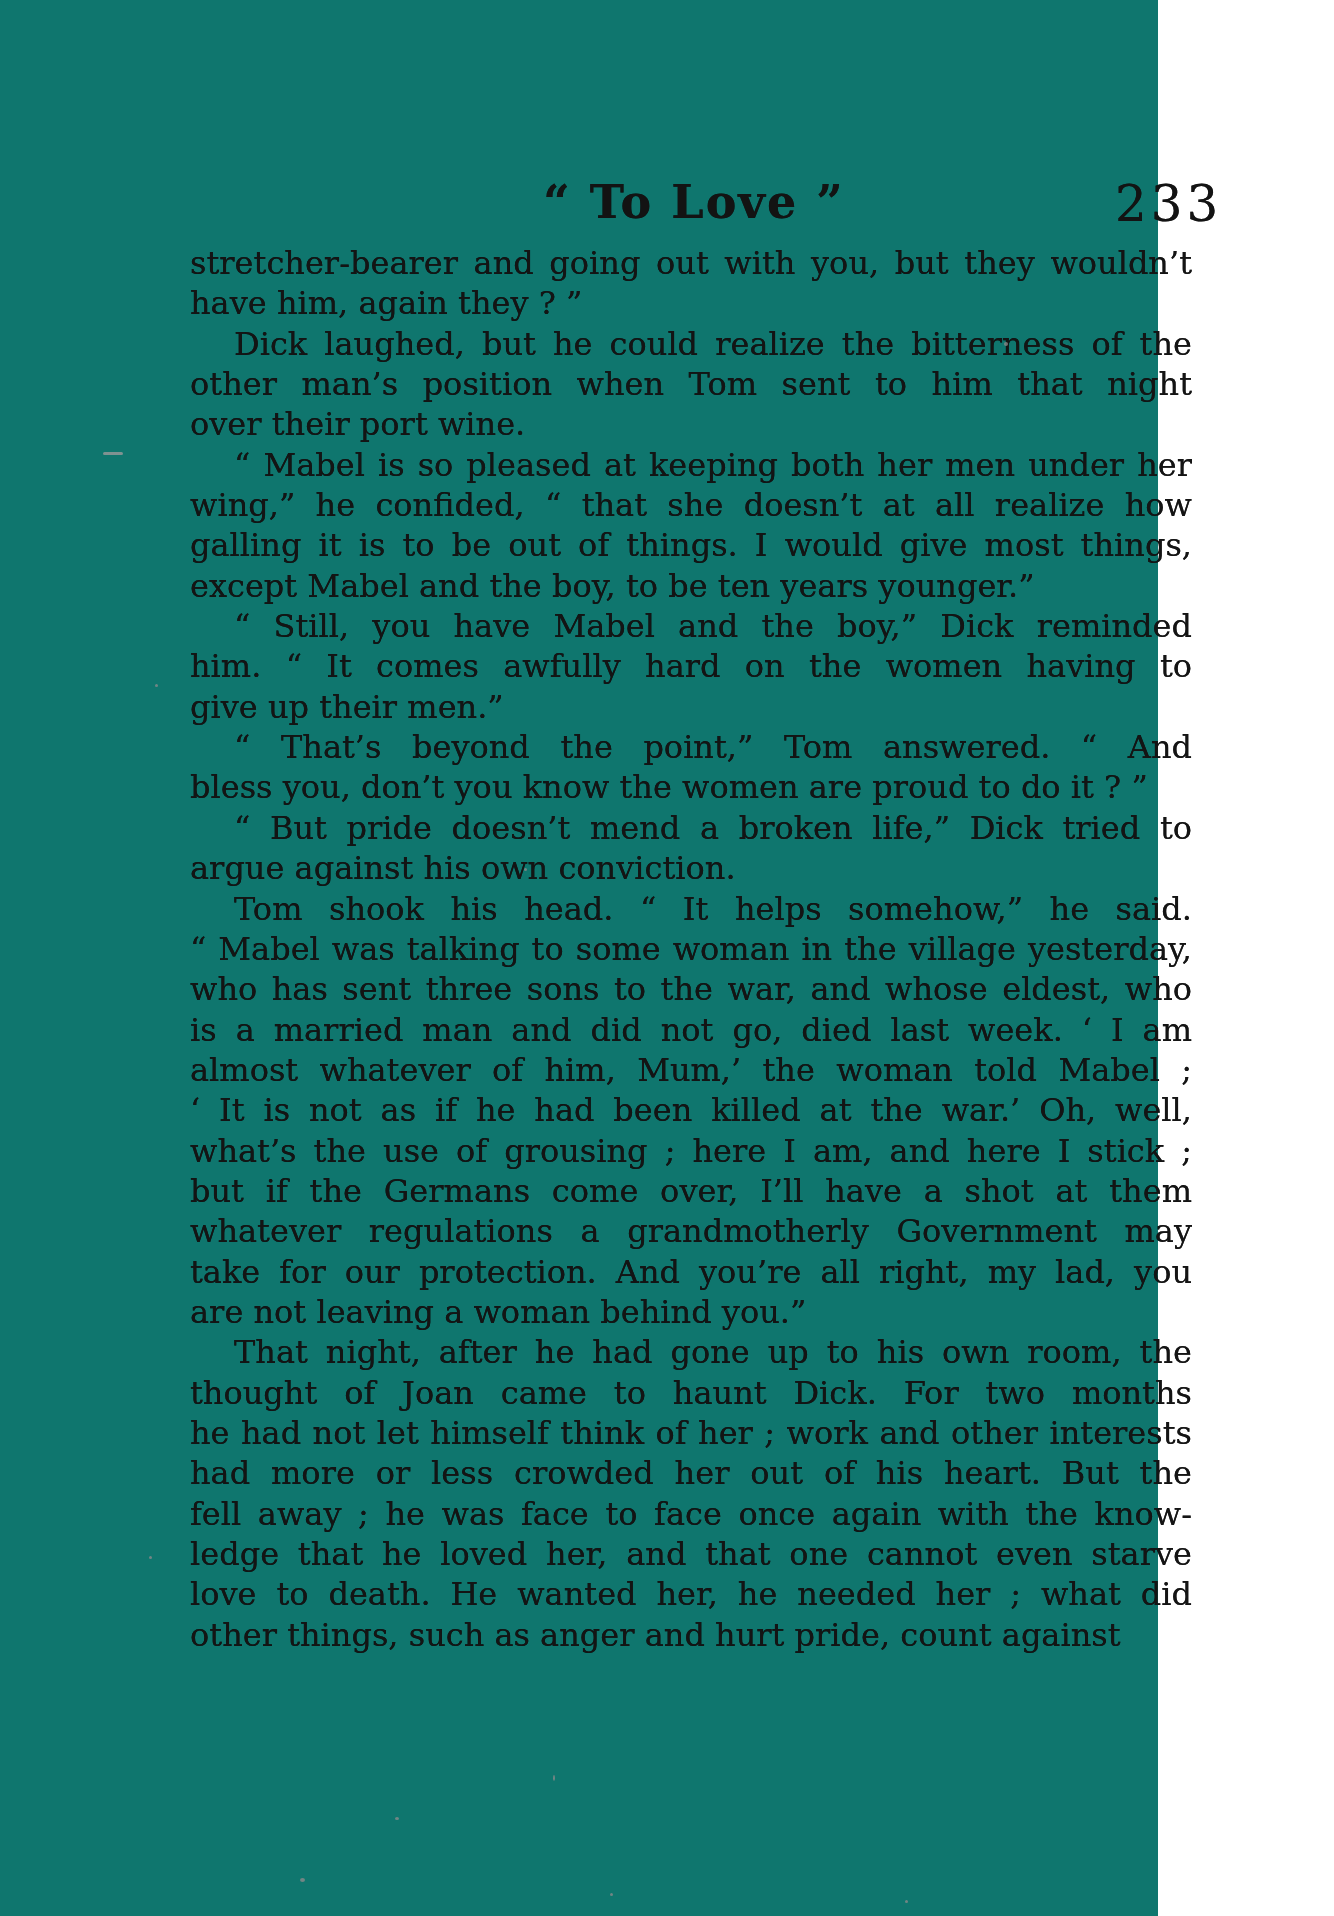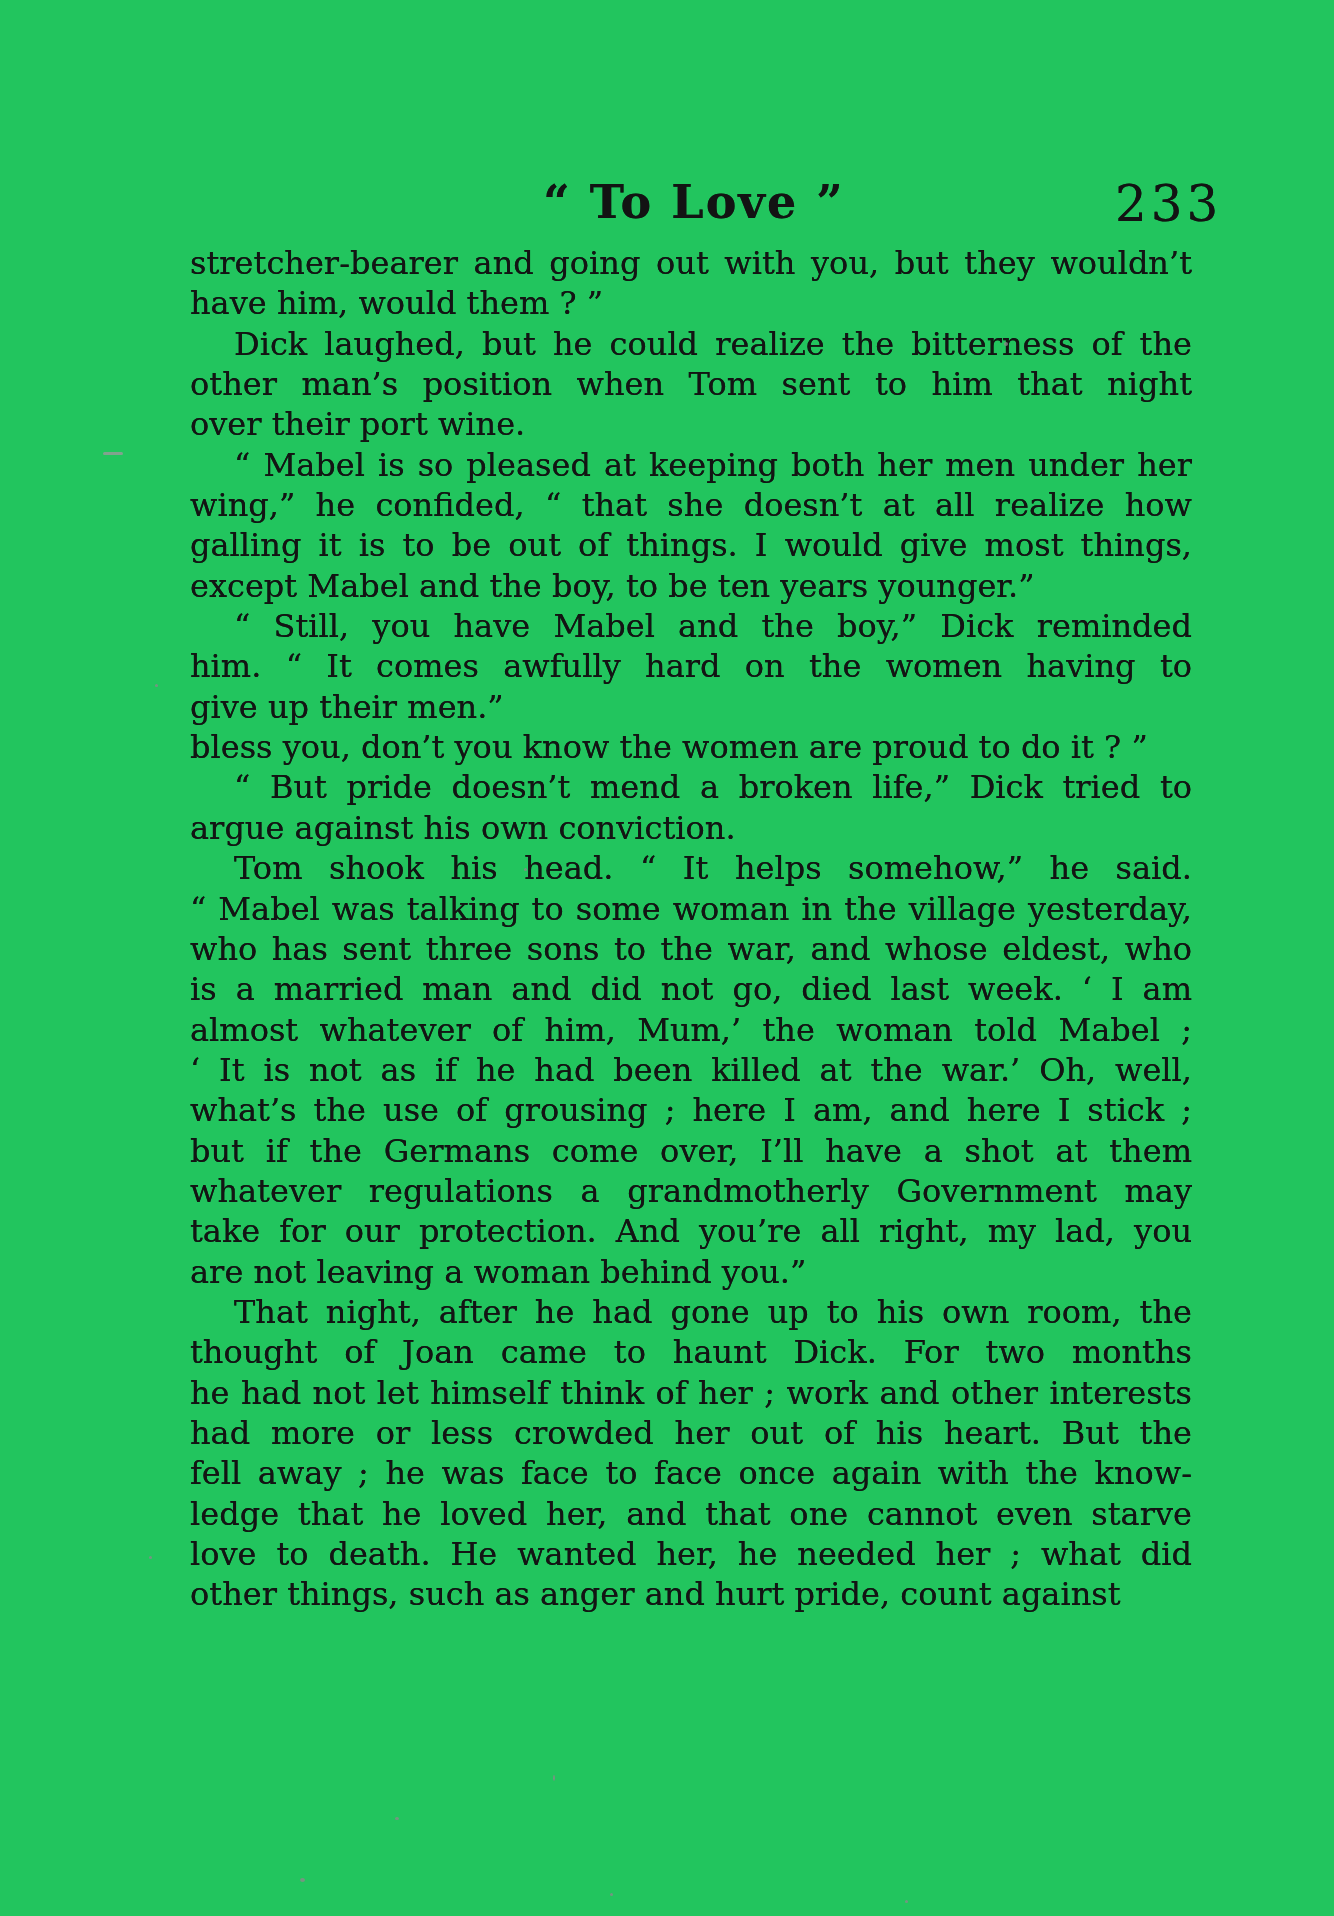--- a/index.html
+++ b/index.html
@@ -3,22 +3,22 @@
 <meta charset="utf-8">
 <style>
   html, body {
     margin: 0; padding: 0;
     width: 1334px; height: 1916px;
     background: #ffffff;
     overflow: hidden;
   }
   .page {
     position: absolute; left: 0; top: 0;
-    width: 1334px; height: 1916px;
-    background: #22c55e;
+    width: 1158px; height: 1916px;
+    background: #0f766e;
     font-family: "DejaVu Serif", "Liberation Serif", serif;
   }
   .running-title {
     position: absolute;
     left: 694px; top: 176px;
     transform: translateX(-50%);
     font-size: 46px; line-height: 52px;
     font-weight: bold;
     letter-spacing: 2px;
     color: #131313;
@@ -63,31 +63,32 @@
 </style>
 </head>
 <body>
 
 <div class="page">
   <div class="running-title">“ To Love ”</div>
   <div class="page-number">233</div>
 
   <div class="text-block" id="text-block">
       <div class="line">stretcher-bearer and going out with you, but they wouldn’t</div>
-      <div class="line end">have him, would them ? ”</div>
+      <div class="line end">have him, again they ? ”</div>
       <div class="line ind">Dick laughed, but he could realize the bitterness of the</div>
       <div class="line">other man’s position when Tom sent to him that night</div>
       <div class="line end">over their port wine.</div>
       <div class="line ind">“ Mabel is so pleased at keeping both her men under her</div>
       <div class="line">wing,” he confided, “ that she doesn’t at all realize how</div>
       <div class="line">galling it is to be out of things.  I would give most things,</div>
       <div class="line end">except Mabel and the boy, to be ten years younger.”</div>
       <div class="line ind">“ Still, you have Mabel and the boy,” Dick reminded</div>
       <div class="line">him.  “ It comes awfully hard on the women having to</div>
       <div class="line end">give up their men.”</div>
+      <div class="line ind">“ That’s beyond the point,” Tom answered.  “ And</div>
       <div class="line end">bless you, don’t you know the women are proud to do it ? ”</div>
       <div class="line ind">“ But pride doesn’t mend a broken life,” Dick tried to</div>
       <div class="line end">argue against his own conviction.</div>
       <div class="line ind">Tom shook his head.  “ It helps somehow,” he said.</div>
       <div class="line">“ Mabel was talking to some woman in the village yesterday,</div>
       <div class="line">who has sent three sons to the war, and whose eldest, who</div>
       <div class="line">is a married man and did not go, died last week.  ‘ I am</div>
       <div class="line">almost whatever of him, Mum,’ the woman told Mabel ;</div>
       <div class="line">‘ It is not as if he had been killed at the war.’  Oh, well,</div>
       <div class="line">what’s the use of grousing ;  here I am, and here I stick ;</div>

